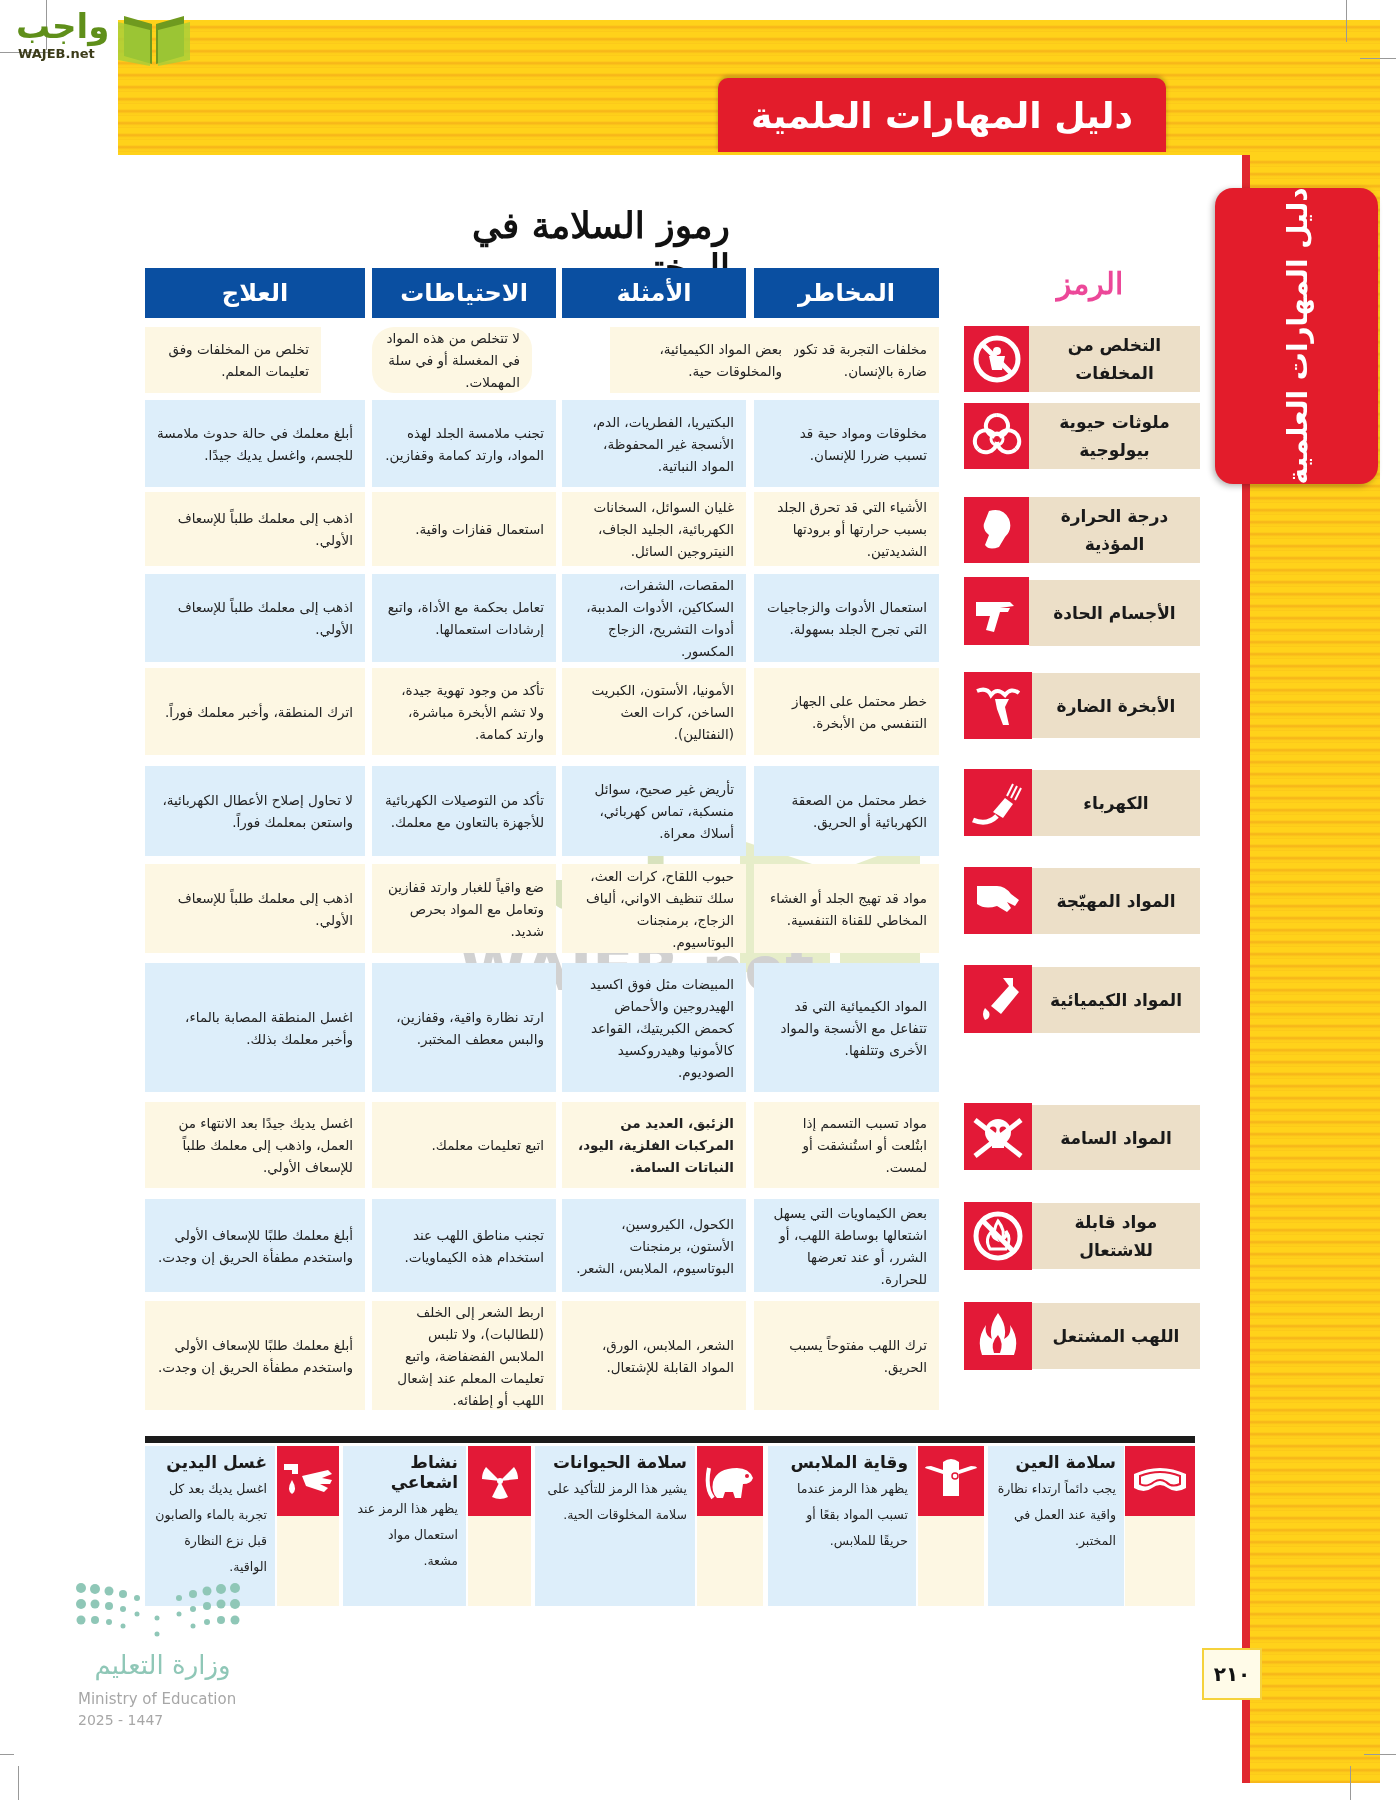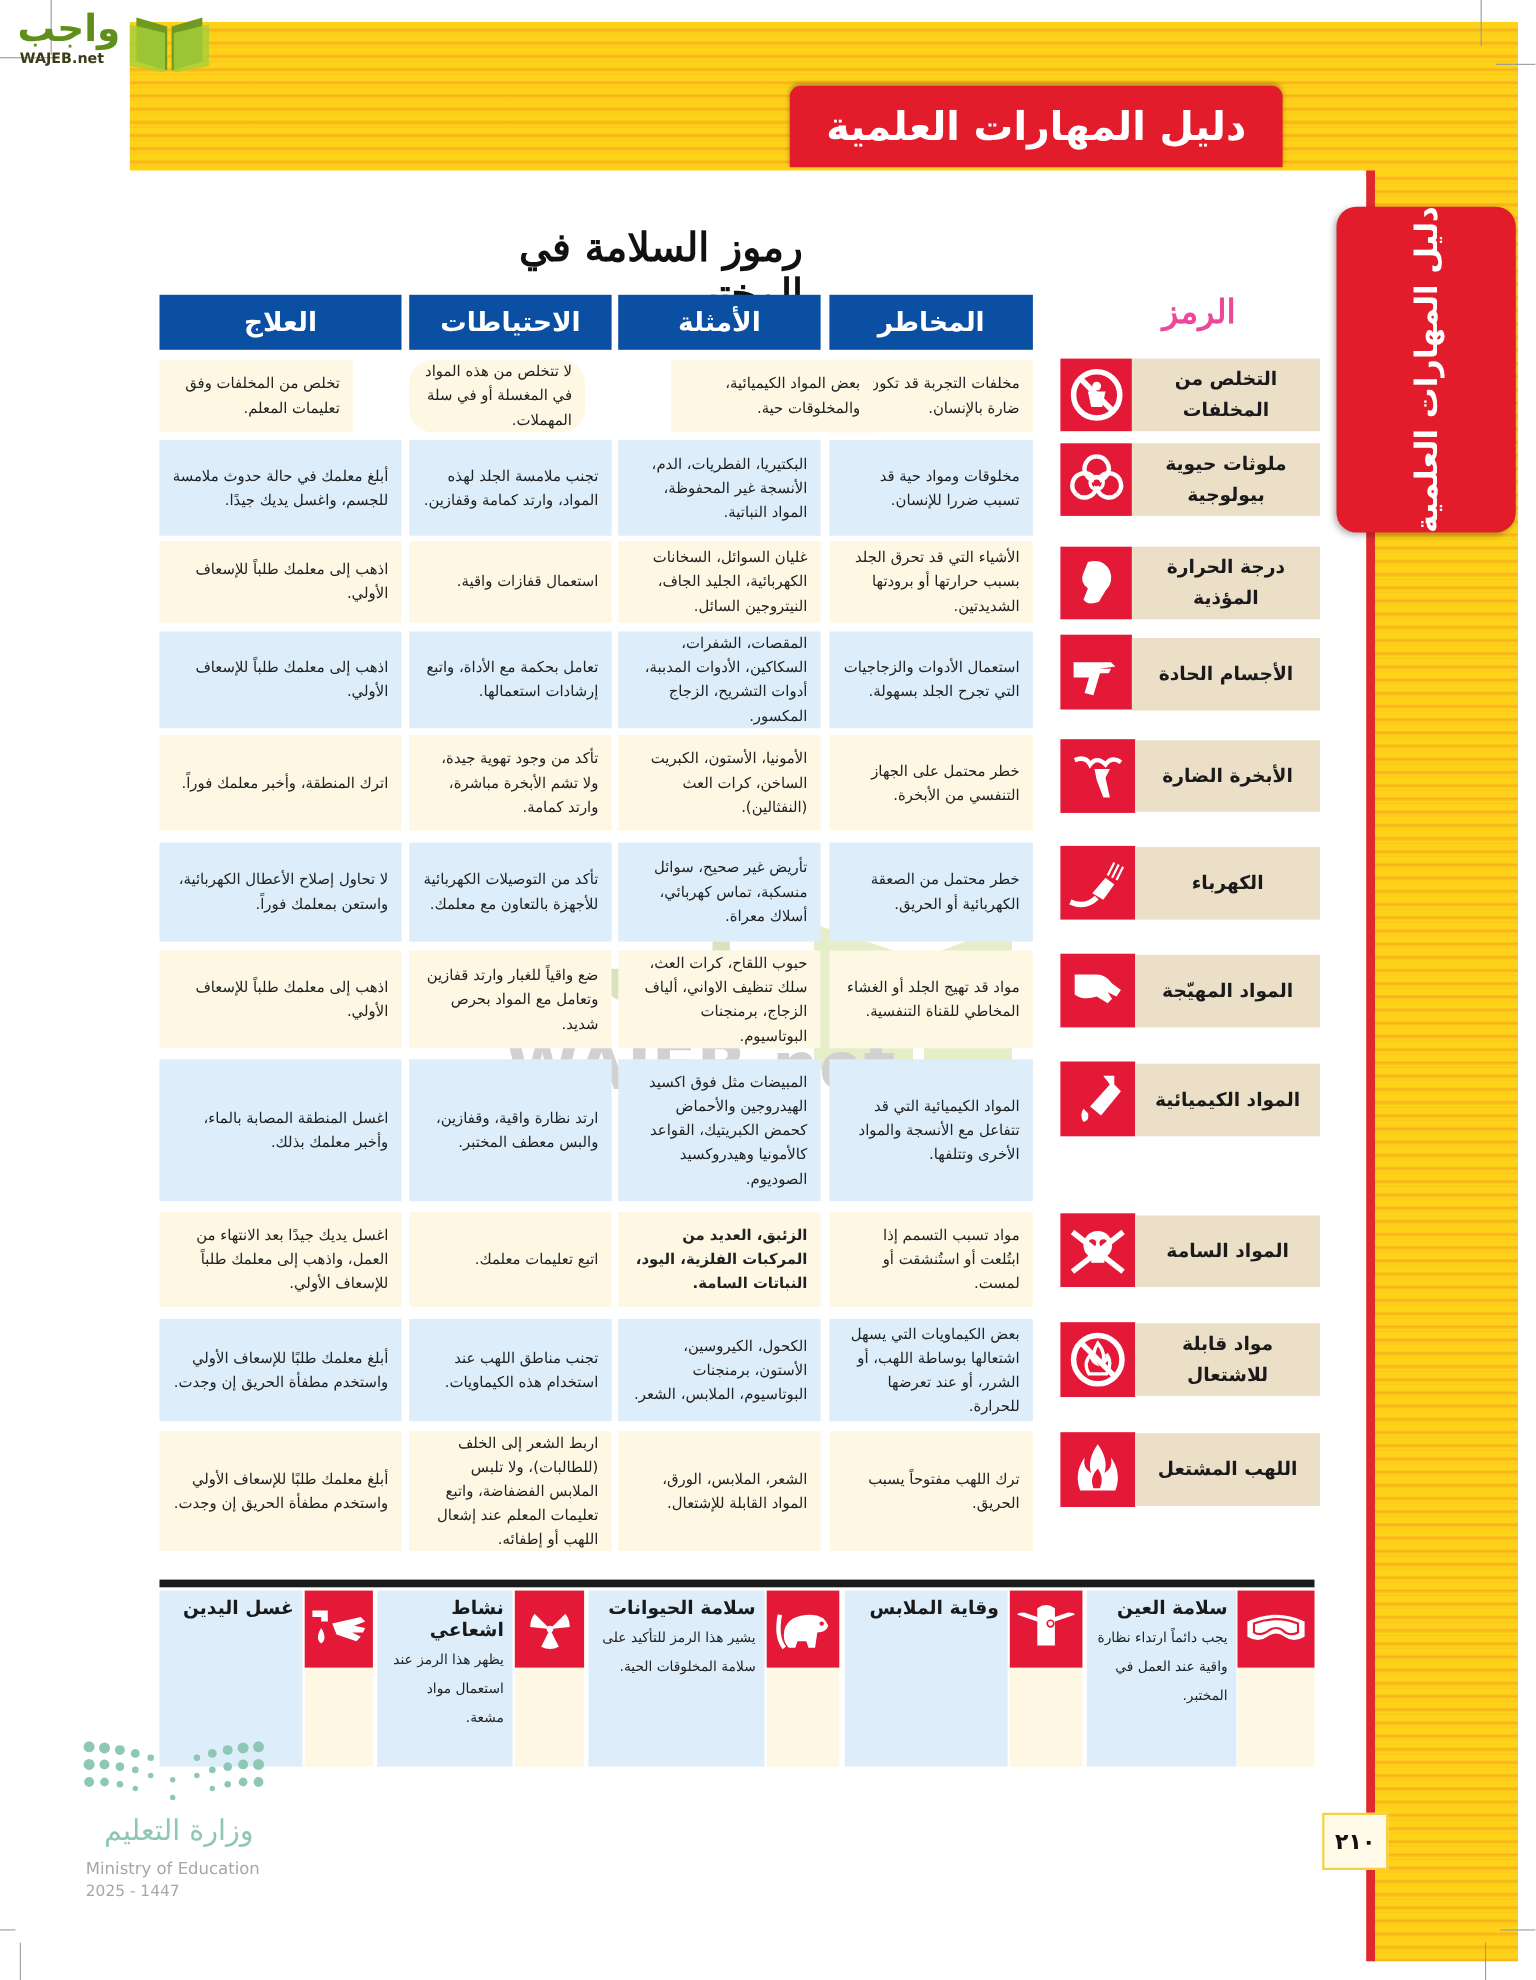--- a/index.html
+++ b/index.html
@@ -371,20 +371,21 @@
 <div>
   <div class="abs b-under" style="left:918px;top:1446px;width:66px;height:160px;"></div>
   <div class="abs sym-red" style="left:918px;top:1446px;width:66px;height:70px;">
     <svg width="56" height="50" viewBox="0 0 56 50">
         <path d="M20 6 q8 -6 16 0 v8 l12 -4 q6 0 6 2 l-18 6 v22 h-16 v-22 l-18 -6 q0 -2 6 -2 l12 4z" fill="#fff"></path>
         <circle cx="32" cy="20" r="3" fill="none" stroke="#e31937" stroke-width="1.5"></circle>
       </svg>
   </div>
   <div class="abs b-text" style="left:768px;top:1446px;width:148px;height:160px;">
     <div class="b-title">وقاية الملابس</div>
+    <div class="b-desc">يظهر هذا الرمز عندما تسبب المواد بقعًا أو حريقًا للملابس.</div>
   </div>
 </div>
 
 <div>
   <div class="abs b-under" style="left:697px;top:1446px;width:66px;height:160px;"></div>
   <div class="abs sym-red" style="left:697px;top:1446px;width:66px;height:70px;">
     <svg width="54" height="46" viewBox="0 0 54 46">
         <path d="M6 10 q-4 20 4 30" fill="none" stroke="#fff" stroke-width="4"></path>
         <path d="M10 24 q4 -14 24 -14 q12 0 16 10 q-2 6 -10 6 l-2 14 h-6 l-2 -6 h-8 l-2 6 h-6 q-6 -6 -4 -16z" fill="#fff"></path>
         <circle cx="44" cy="18" r="2" fill="#e31937"></circle>
@@ -416,20 +417,21 @@
   <div class="abs b-under" style="left:277px;top:1446px;width:62px;height:160px;"></div>
   <div class="abs sym-red" style="left:277px;top:1446px;width:62px;height:70px;">
     <svg width="56" height="46" viewBox="0 0 56 46">
         <path d="M4 6 h14 v10 h-6 v-4 h-8z" fill="#fff"></path>
         <path d="M12 22 q-6 10 0 14 q6 -4 0 -14z" fill="#fff"></path>
         <path d="M22 18 l26 -6 l4 4 -10 4 10 2 -2 4 -10 0 8 4 -4 4 -18 -6z" fill="#fff"></path>
       </svg>
   </div>
   <div class="abs b-text" style="left:145px;top:1446px;width:130px;height:160px;">
     <div class="b-title">غسل اليدين</div>
+    <div class="b-desc">اغسل يديك بعد كل تجربة بالماء والصابون قبل نزع النظارة الواقية.</div>
   </div>
 </div>
 
 <div class="abs moe-dots">
   <svg width="180" height="60" viewBox="0 0 180 60">
     <g fill="#8fc7b7">
       <circle cx="6" cy="8" r="5"></circle>
         <circle cx="20" cy="9" r="5"></circle>
         <circle cx="34" cy="11" r="4.5"></circle>
         <circle cx="48" cy="14" r="4"></circle>

